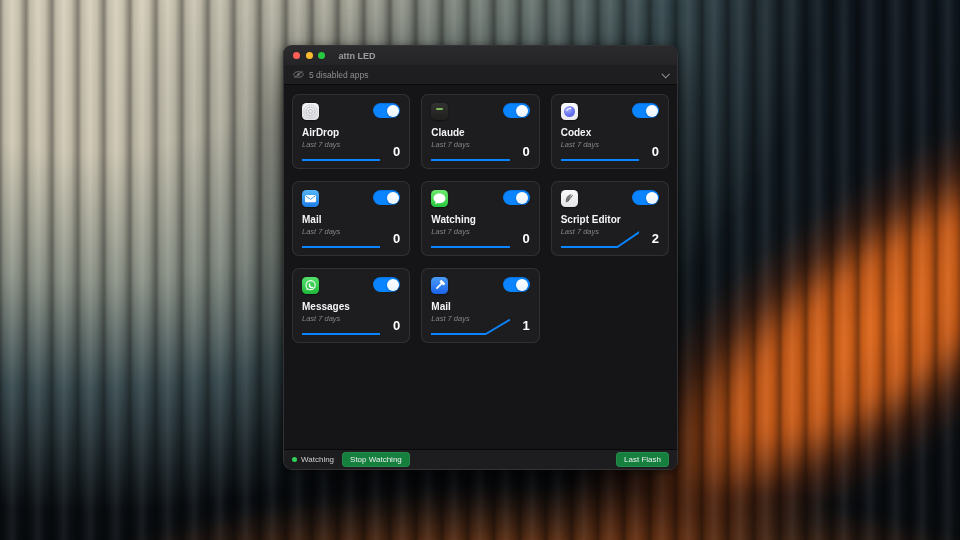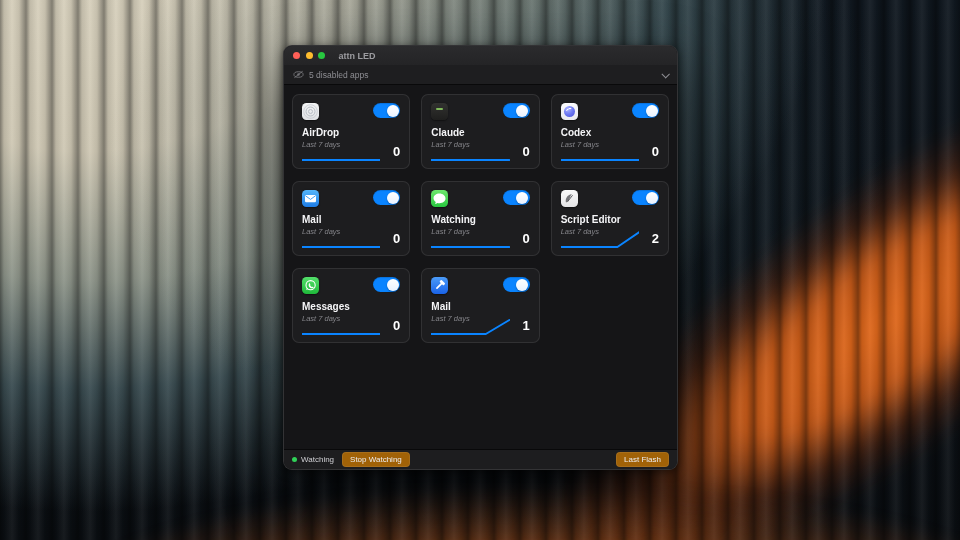--- a/index.html
+++ b/index.html
@@ -84,21 +84,21 @@
     border:1.2px solid transparent; border-top-color:#fff; border-radius:50%;
     transform:rotate(-25deg); }
   .claude-bar { width:7px; height:2px; border-radius:1px; background:#7fb85a;
     margin-top:-6px; }
   
   .footer { height:20px; flex:0 0 auto; background:#1d1d1f; border-top:1px solid #09090a;
     display:flex; align-items:center; padding:0 8px; box-sizing:border-box; }
   .status-dot { width:5px; height:5px; border-radius:50%; background:var(--status-green,#30d158);
     margin-right:4px; flex:0 0 auto; }
   .status-label { font-size:8px; color:#cfcfd3; }
-  .btn { background:#a16207; border:1px solid rgba(255,255,255,0.08); border-radius:4px;
+  .btn { background:#15803d; border:1px solid rgba(255,255,255,0.08); border-radius:4px;
     padding:2px 7px; color:#ededf0; font-size:8px; font-family:inherit; line-height:1.2; }
   .btn-stop { margin-left:8px; }
   .footer-spacer { flex:1 1 auto; }
 </style>
 </head>
 <body>
 
 <div class="stage">
   <div class="bg-layer bg-base"></div>
   <div class="bg-layer bg-orange"></div>

